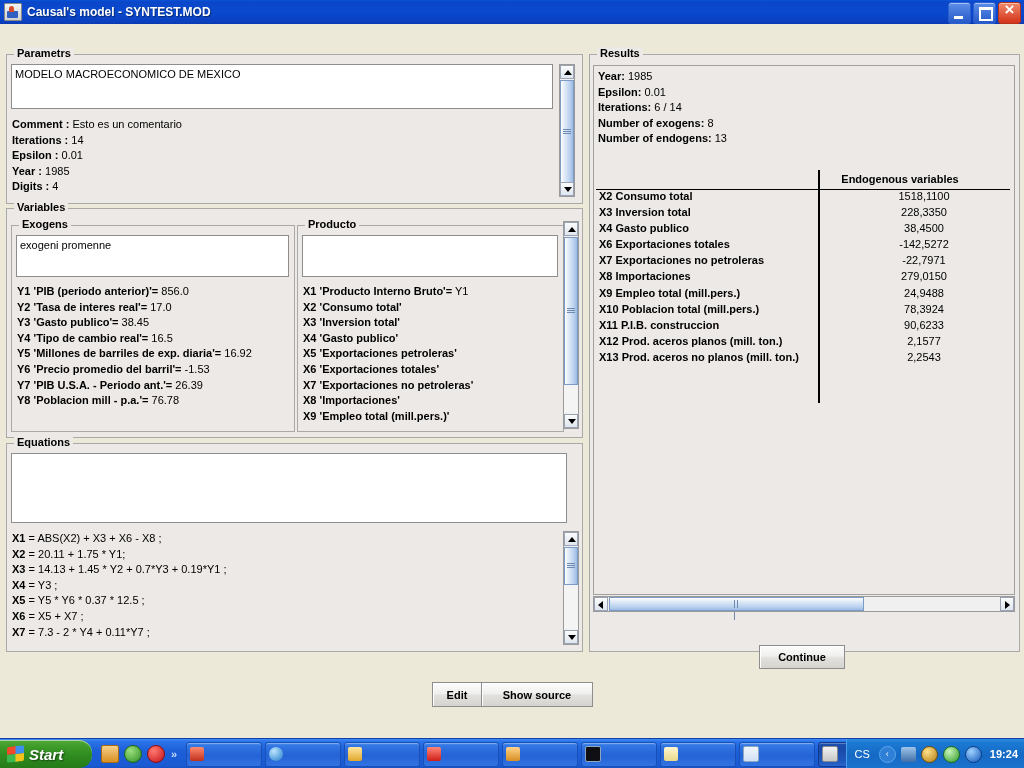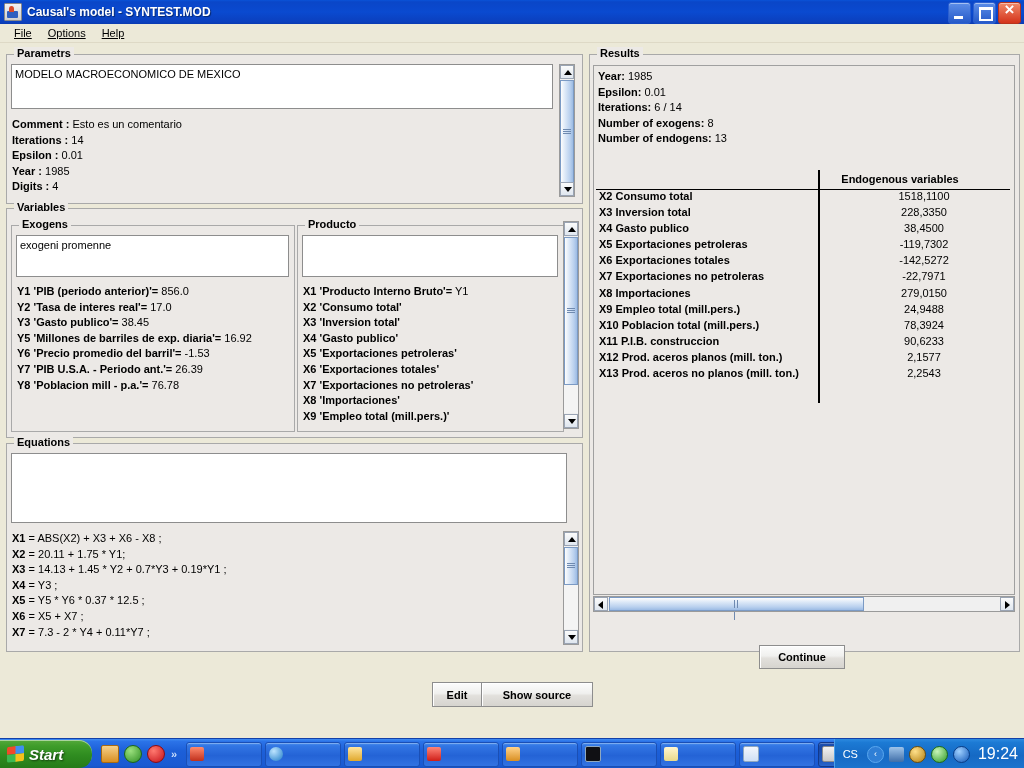--- a/index.html
+++ b/index.html
@@ -204,46 +204,41 @@
   .task .ticon{width:14px;height:14px;flex:none;margin-right:4px;border-radius:2px;}
   .task .tlbl{color:#fff;font-size:11px;white-space:nowrap;overflow:hidden;text-overflow:clip;margin-top:40px;}
   #tray{
     display:flex;align-items:center;gap:5px;flex:none;height:30px;padding:0 6px 0 8px;
     background:linear-gradient(to bottom,#2c8ae0 0%,#1c7ad4 12%,#1569c4 55%,#1b74ce 100%);
     border-left:1px solid #4aa0ea;
     text-align:right;
   }
   #tray .cs-label{color:#fff;font-size:11px;margin-right:4px;}
   #tray .tray-ico{width:15px;height:15px;border-radius:50%;flex:none;}
-  #tray .clock{color:#fff;font-size:16px;margin-left:3px;}
+  #tray .clock{color:#fff;font-size:11px;margin-left:3px;font-weight:bold;}
   .tray-chev{
     width:15px;height:15px;border-radius:50%;background:#2f7fd6;border:1px solid #5aa8ef;
     color:#fff;font-size:9px;display:flex;align-items:center;justify-content:center;flex:none;
   }
 </style>
 </head>
 <body>
 
 <div id="window">
 
   <div id="titlebar">
     <div class="tb-icon"></div>
     <div id="title-text">Causal's model - SYNTEST.MOD</div>
     <div id="win-buttons">
       <div class="wbtn min"></div>
       <div class="wbtn max"></div>
       <div class="wbtn close"></div>
     </div>
   </div>
 
-  <div id="menubar">
-    <div class="menu-item"><u>File</u></div>
-    <div class="menu-item"><u>Options</u></div>
-    <div class="menu-item"><u>Help</u></div>
-  </div>
 
   <div class="group" style="left:6px;top:54px;width:575px;height:148px;">
     <span class="legend">Parametrs</span>
 
     <div class="field" style="position:absolute;left:4px;top:9px;width:542px;height:45px;">
       <span>MODELO MACROECONOMICO DE MEXICO</span>
     </div>
 
     <div class="listarea" style="position:absolute;left:5px;top:62px;width:541px;height:80px;">
       <div class="row"><b>Comment :</b> <span class="val">Esto es un comentario</span></div>
@@ -272,20 +267,21 @@
 
     <div class="group" style="left:4px;top:16px;width:282px;height:205px;">
       <span class="legend">Exogens</span>
       <div class="field" style="position:absolute;left:4px;top:9px;width:273px;height:42px;">
         <span>exogeni promenne</span>
       </div>
       <div class="listarea" style="position:absolute;left:5px;top:58px;width:272px;height:140px;">
         <div class="row"><b>Y1 'PIB (periodo anterior)'=</b> <span class="val">856.0</span></div>
         <div class="row"><b>Y2 'Tasa de interes real'=</b> <span class="val">17.0</span></div>
         <div class="row"><b>Y3 'Gasto publico'=</b> <span class="val">38.45</span></div>
+        <div class="row"><b>Y4 'Tipo de cambio real'=</b> <span class="val">16.5</span></div>
         <div class="row"><b>Y5 'Millones de barriles de exp. diaria'=</b> <span class="val">16.92</span></div>
         <div class="row"><b>Y6 'Precio promedio del barril'=</b> <span class="val">-1.53</span></div>
         <div class="row"><b>Y7 'PIB U.S.A. - Periodo ant.'=</b> <span class="val">26.39</span></div>
         <div class="row"><b>Y8 'Poblacion mill - p.a.'=</b> <span class="val">76.78</span></div>
       </div>
     </div>
 
     <div class="group" style="left:290px;top:16px;width:265px;height:205px;">
       <span class="legend">Producto</span>
       <div class="field" style="position:absolute;left:4px;top:9px;width:256px;height:42px;">
@@ -376,24 +372,20 @@
           </div>
         <div class="rt-row">
             <span class="rt-name">X3 Inversion total</span>
             <span class="rt-val">228,3350</span>
           </div>
         <div class="rt-row">
             <span class="rt-name">X4 Gasto publico</span>
             <span class="rt-val">38,4500</span>
           </div>
         <div class="rt-row">
-            <span class="rt-name">X5 Exportaciones petroleras</span>
-            <span class="rt-val">-119,7302</span>
-          </div>
-        <div class="rt-row">
             <span class="rt-name">X6 Exportaciones totales</span>
             <span class="rt-val">-142,5272</span>
           </div>
         <div class="rt-row">
             <span class="rt-name">X7 Exportaciones no petroleras</span>
             <span class="rt-val">-22,7971</span>
           </div>
         <div class="rt-row">
             <span class="rt-name">X8 Importaciones</span>
             <span class="rt-val">279,0150</span>

